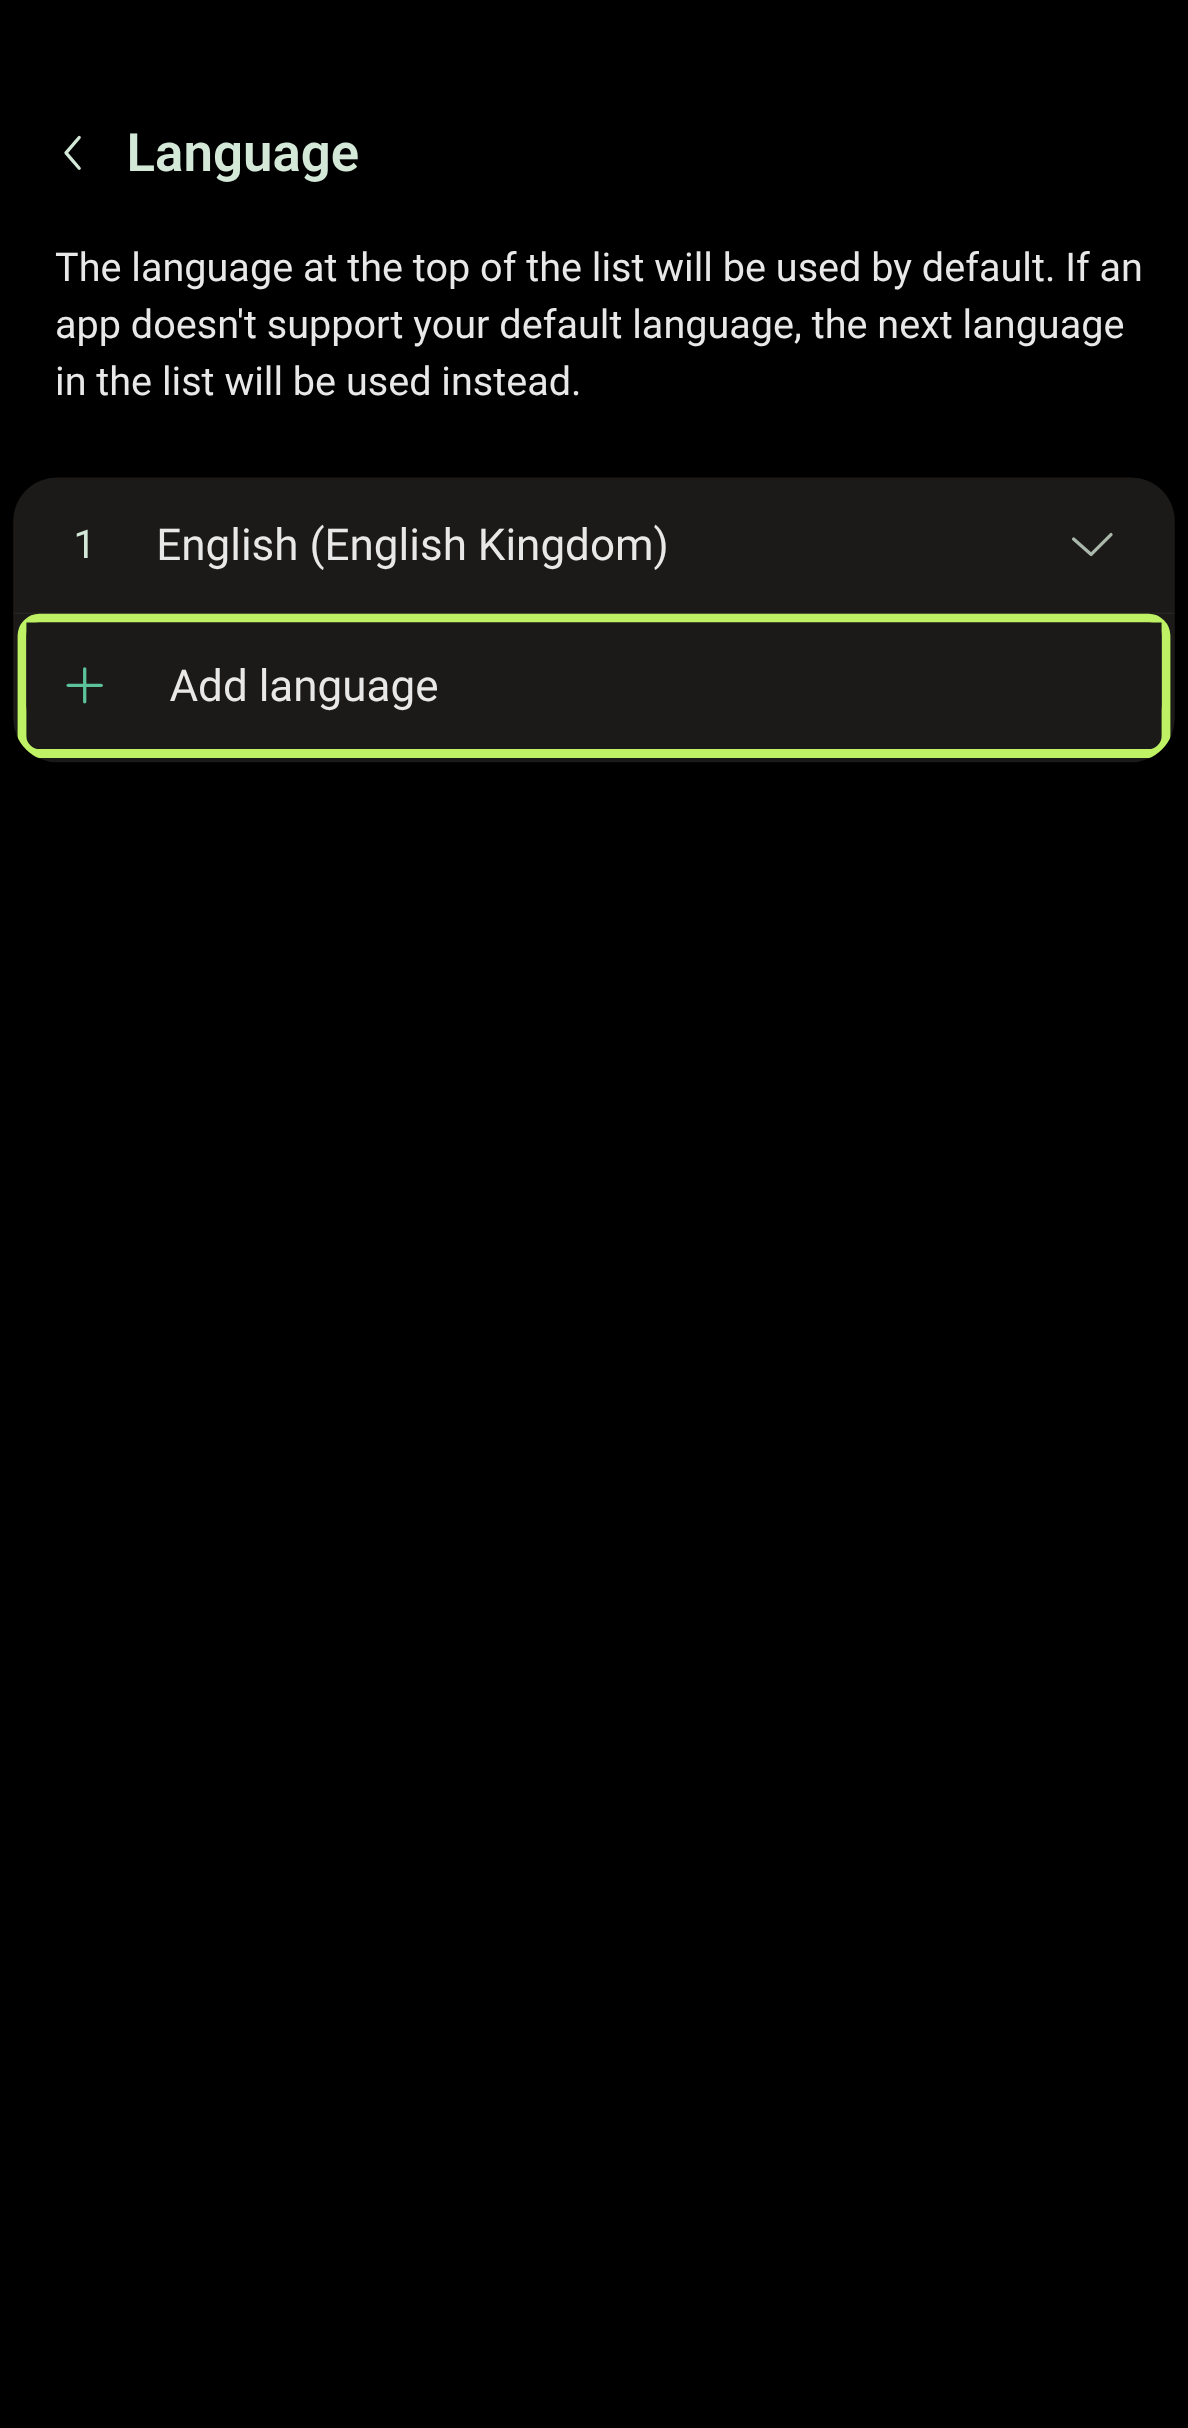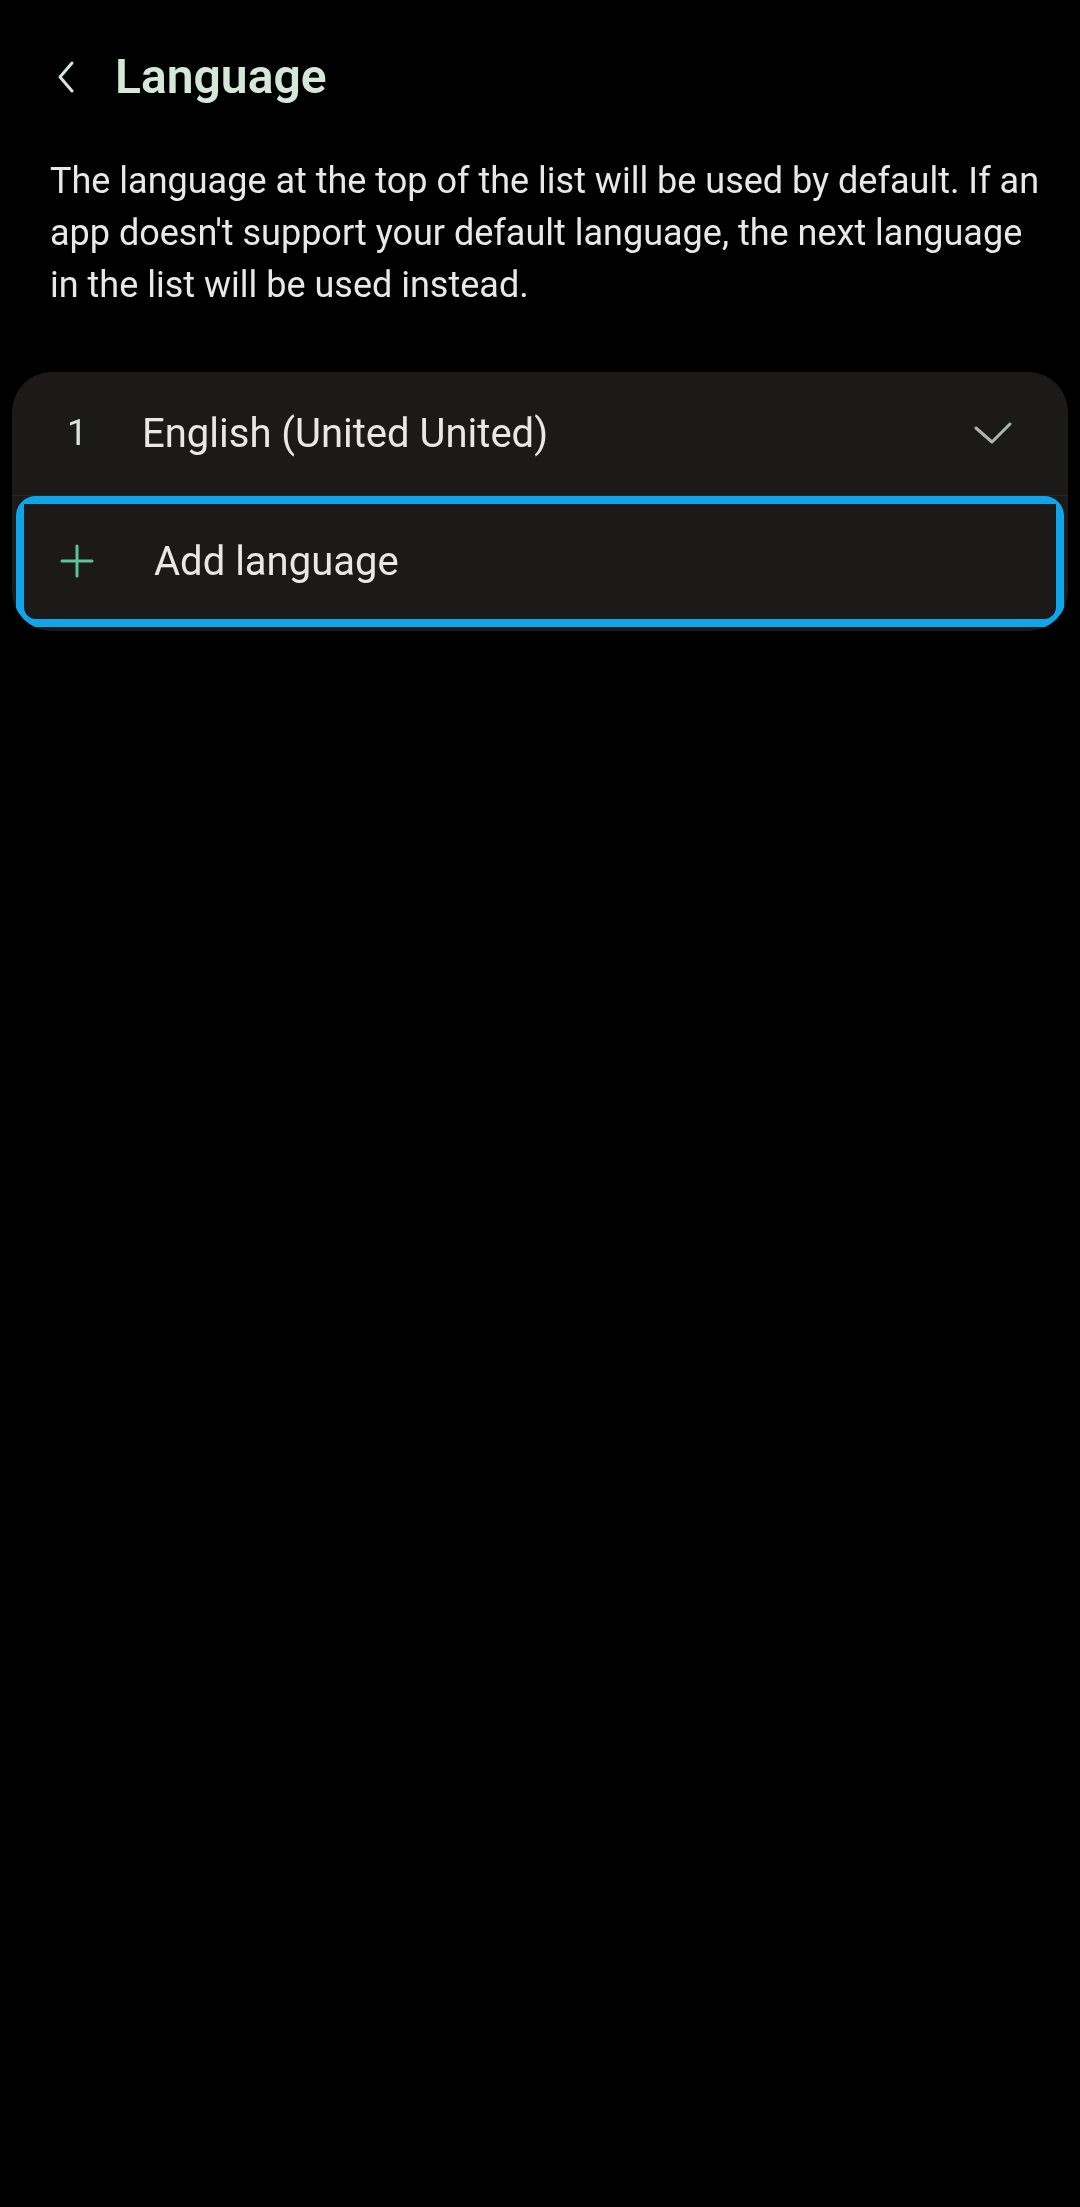--- a/index.html
+++ b/index.html
@@ -11,21 +11,21 @@
       width: 1080px;
       height: 2207px;
       background: #000000;
       font-family: -apple-system, BlinkMacSystemFont, 'Segoe UI', Roboto, sans-serif;
       color: #e8e8e8;
       overflow: hidden;
     }
     .header {
       display: flex;
       align-items: center;
-      padding: 48px 50px 30px 50px;
+      padding: 110px 50px 30px 50px;
     }
     .back-icon {
       width: 30px;
       height: 40px;
       margin-right: 35px;
       display: flex;
       align-items: center;
       justify-content: center;
     }
     .back-icon svg {
@@ -72,21 +72,21 @@
       height: 30px;
       display: flex;
       align-items: center;
       justify-content: center;
     }
     .check-icon svg {
       width: 42px;
       height: 26px;
     }
     .add-language-wrapper {
-      border: 8px solid #0ea5e9;
+      border: 8px solid #bef264;
       border-radius: 20px;
       margin: 0 4px 4px 4px;
     }
     .add-language-row {
       display: flex;
       align-items: center;
       padding: 34px 44px 34px 34px;
       border-bottom-left-radius: 40px;
       border-bottom-right-radius: 40px;
       background: #1c1a18;
@@ -118,21 +118,21 @@
     </svg>
   </div>
   <div class="page-title">Language</div>
 </div>
 
 <div class="description">The language at the top of the list will be used by default. If an app doesn't support your default language, the next language in the list will be used instead.</div>
 
 <div class="list-container">
   <div class="language-row">
     <div class="language-number">1</div>
-    <div class="language-name">English (United United)</div>
+    <div class="language-name">English (English Kingdom)</div>
     <div class="check-icon">
       <svg viewBox="0 0 42 26" fill="none" stroke="#aab8ac" stroke-width="3" stroke-linecap="round" stroke-linejoin="round">
         <polyline points="4,8 20,22 38,4"></polyline>
       </svg>
     </div>
   </div>
   <div class="add-language-wrapper">
     <div class="add-language-row">
       <div class="plus-icon">
         <svg viewBox="0 0 38 38" fill="none" stroke="#5bc29a" stroke-width="3" stroke-linecap="round">

